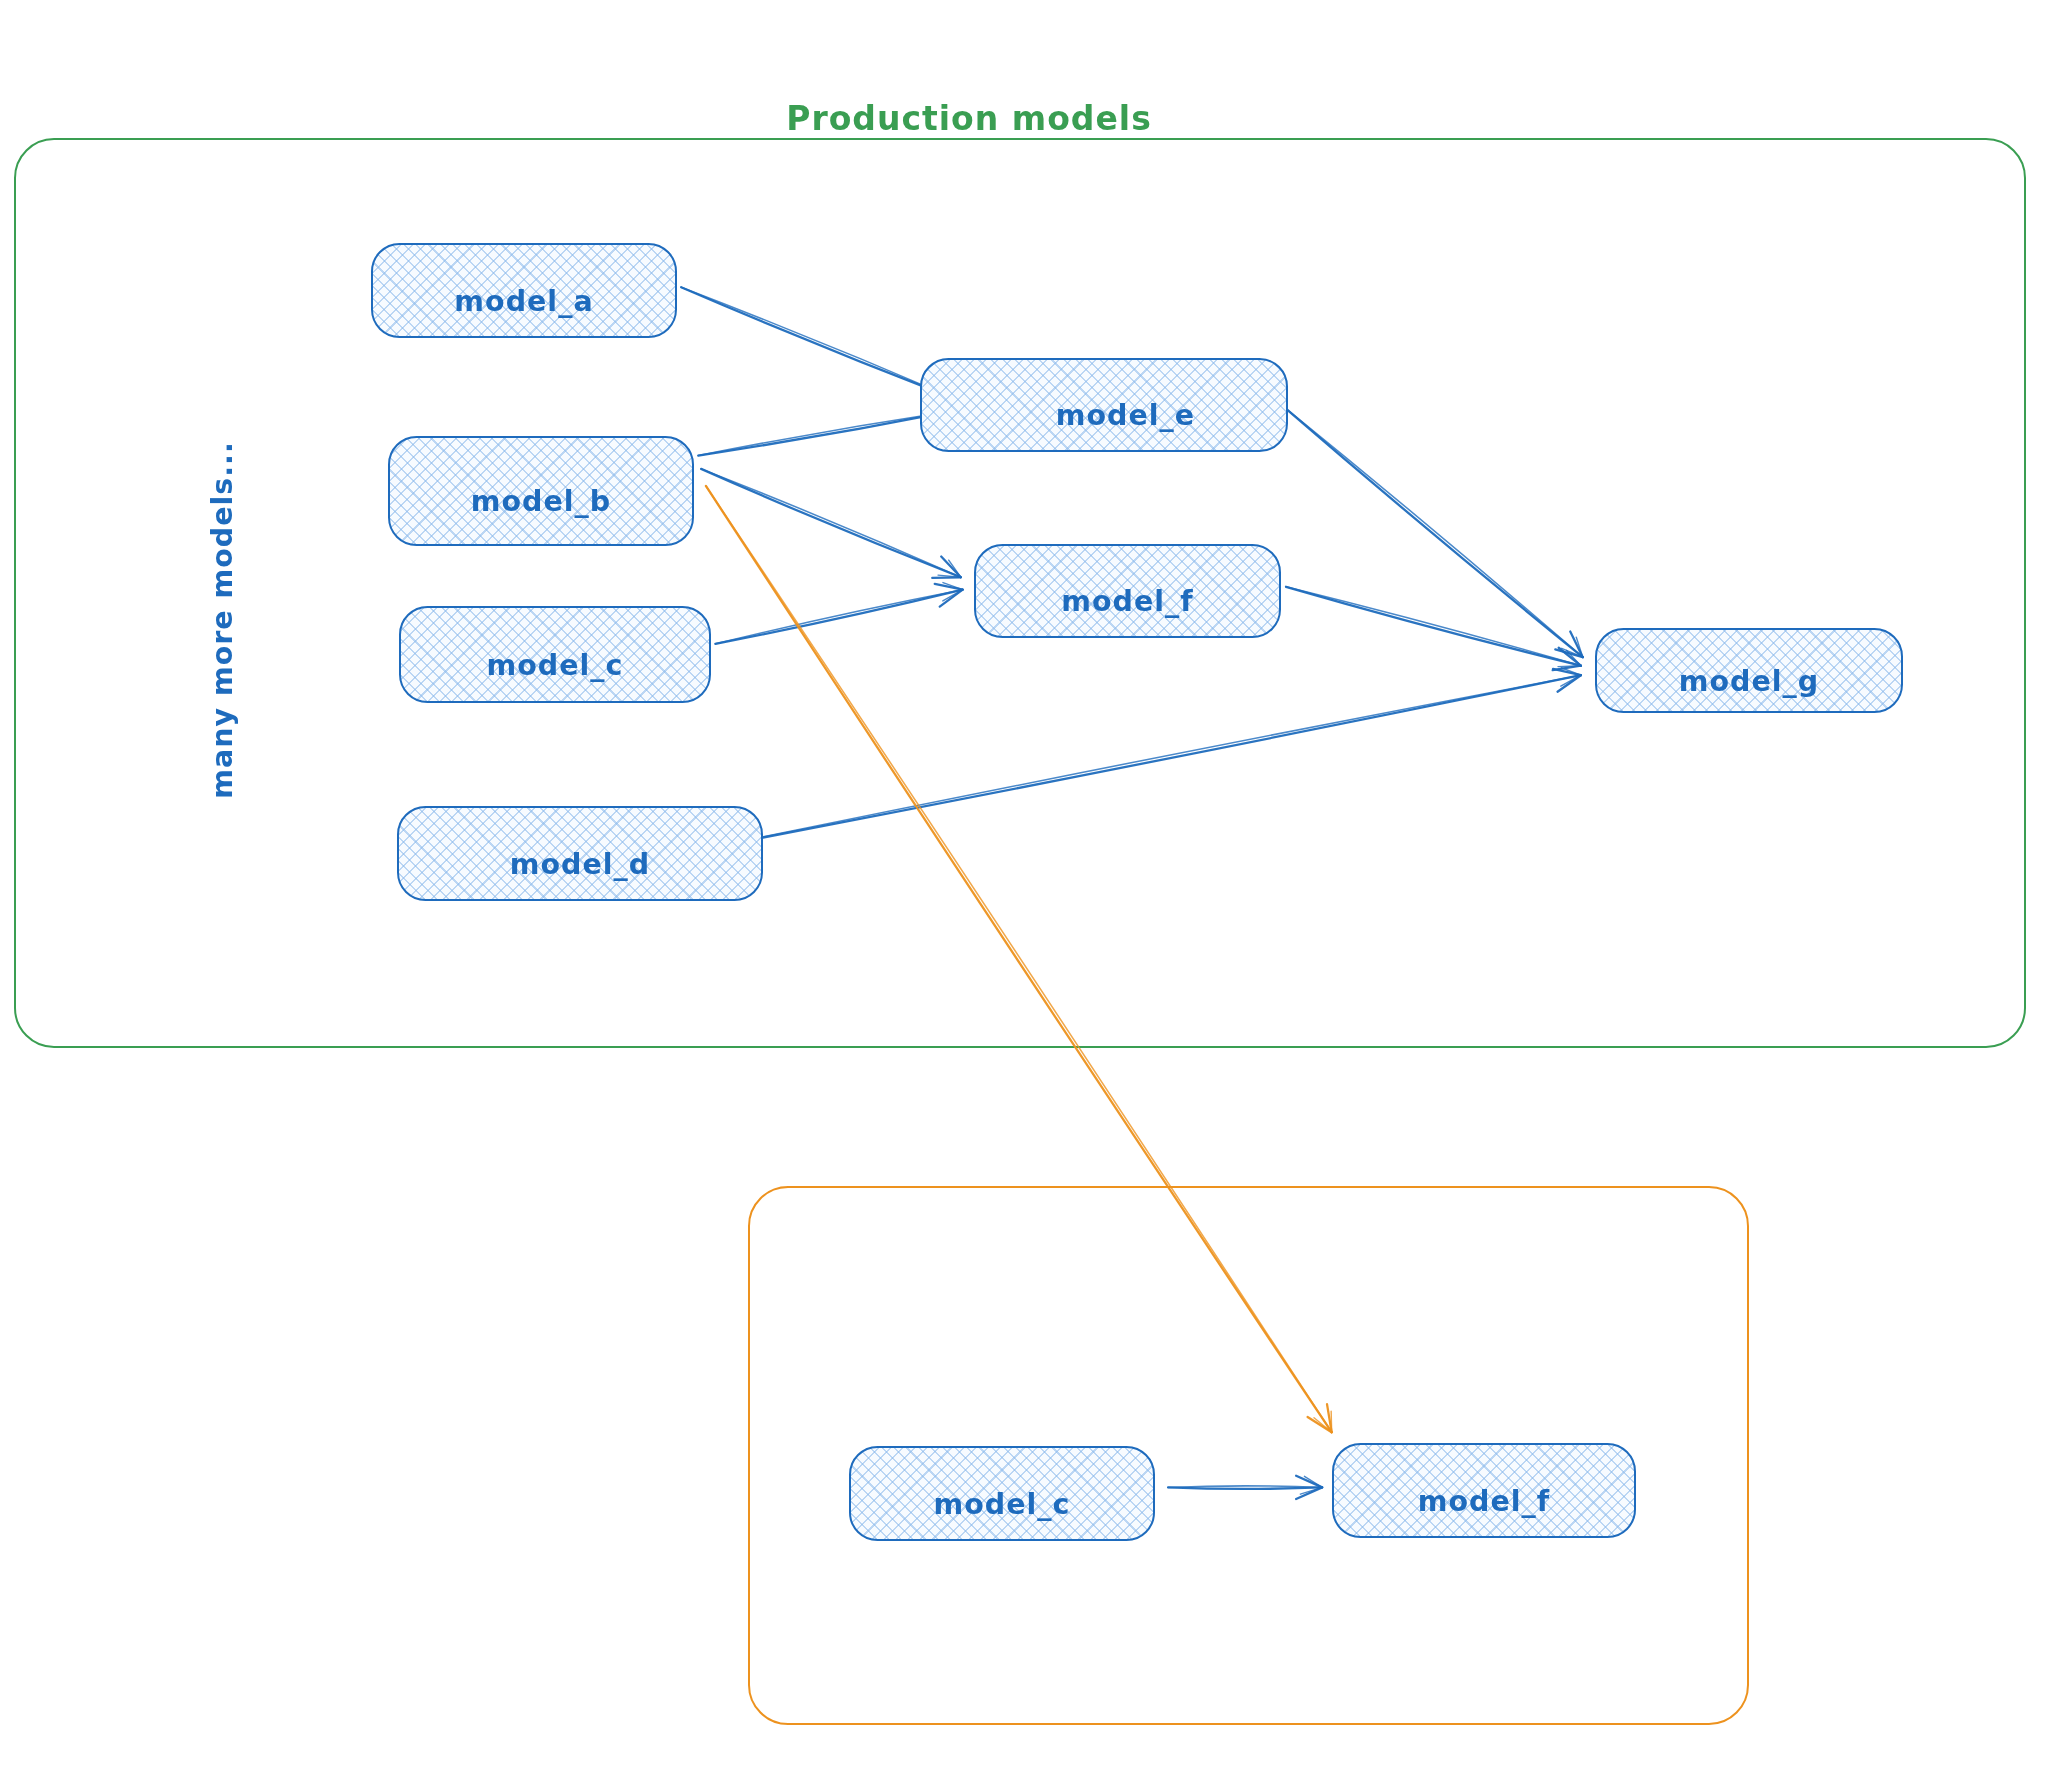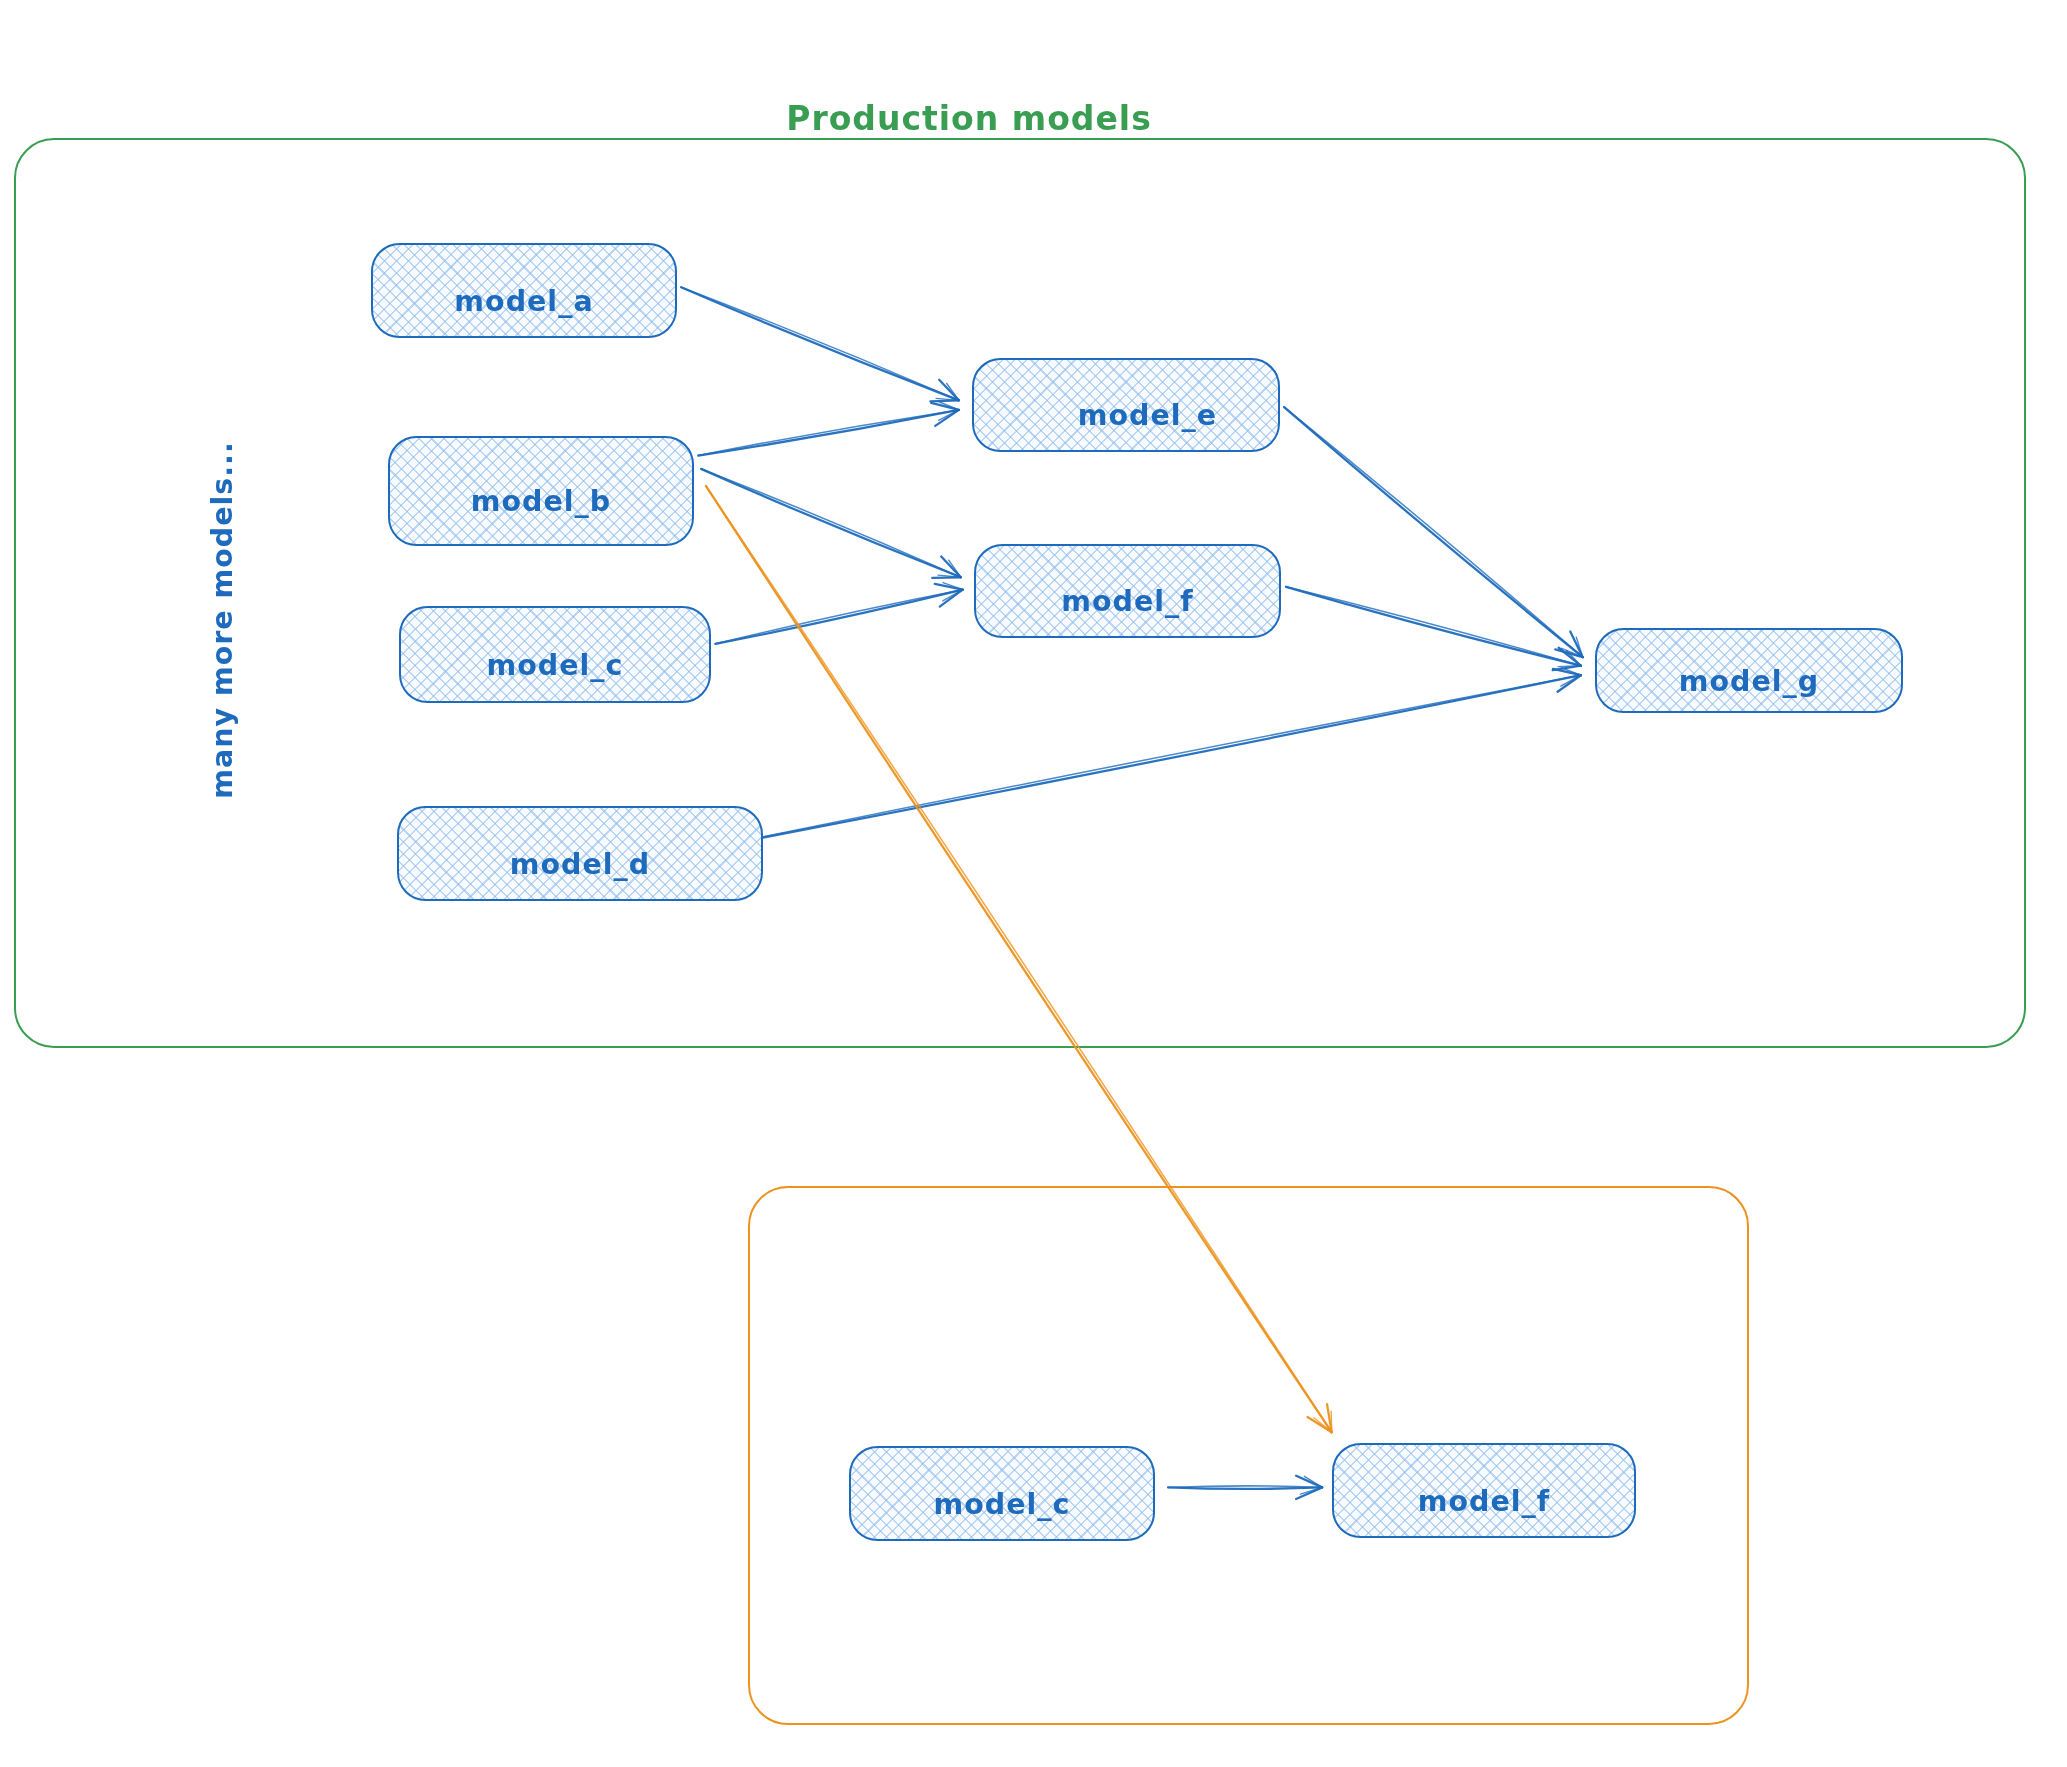--- a/index.html
+++ b/index.html
@@ -153,21 +153,21 @@
       </div>
       <div class="node" style="left: 388px; top: 436px; width: 306px; height: 110px;">
         <span class="label">model_b</span>
       </div>
       <div class="node" style="left: 399px; top: 606px; width: 312px; height: 97px;">
         <span class="label">model_c</span>
       </div>
       <div class="node" style="left: 397px; top: 806px; width: 366px; height: 95px; text-align: center;">
         <span class="label">model_d</span>
       </div>
-      <div class="node" style="left: 972px; top: 358px; width: 308px; height: 94px; padding-left: 43px;">
+      <div class="node" style="left: 920px; top: 358px; width: 368px; height: 94px; padding-left: 43px;">
         <span class="label">model_e</span>
       </div>
       <div class="node" style="left: 974px; top: 544px; width: 307px; height: 94px;">
         <span class="label">model_f</span>
       </div>
       <div class="node" style="left: 1595px; top: 628px; width: 308px; height: 85px;">
         <span class="label">model_g</span>
       </div>
       <div class="node" style="left: 849px; top: 1446px; width: 306px; height: 95px;">
         <span class="label">model_c</span>

